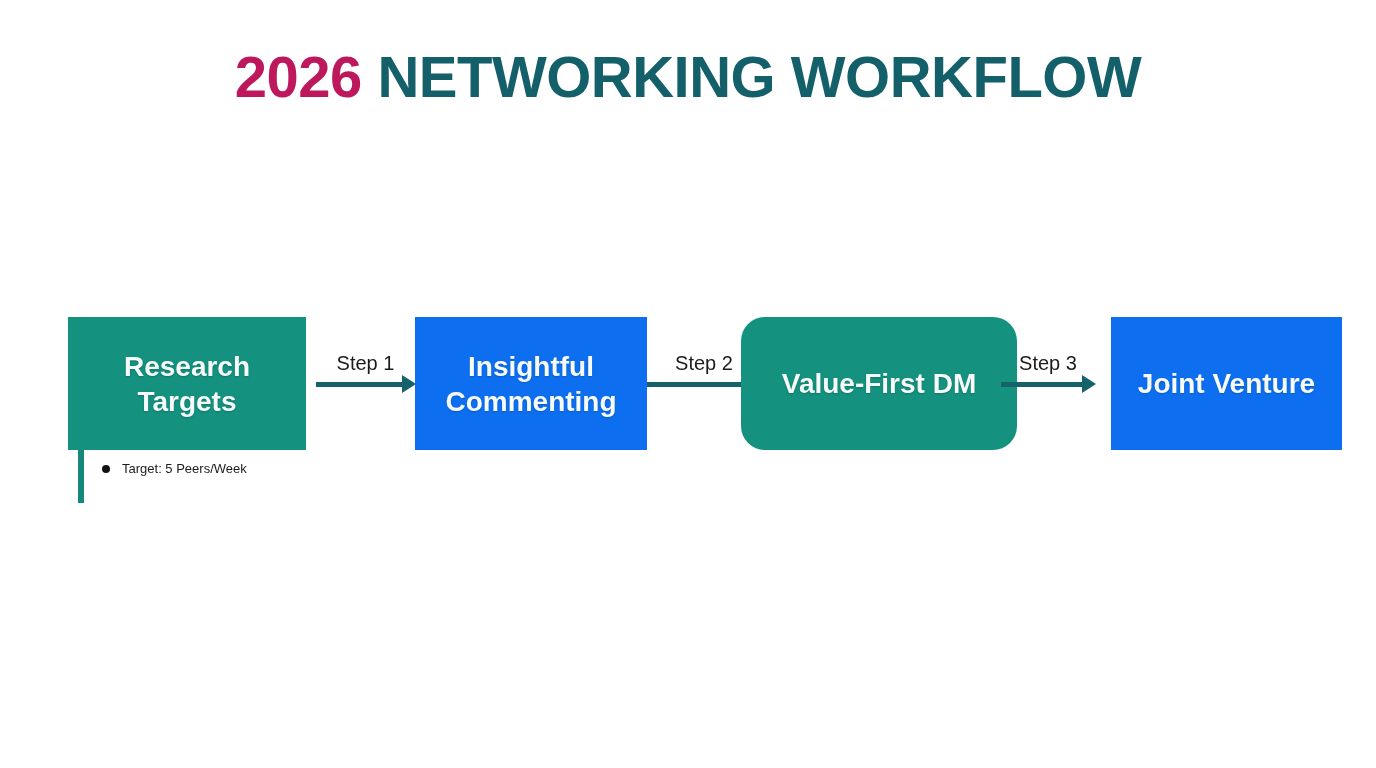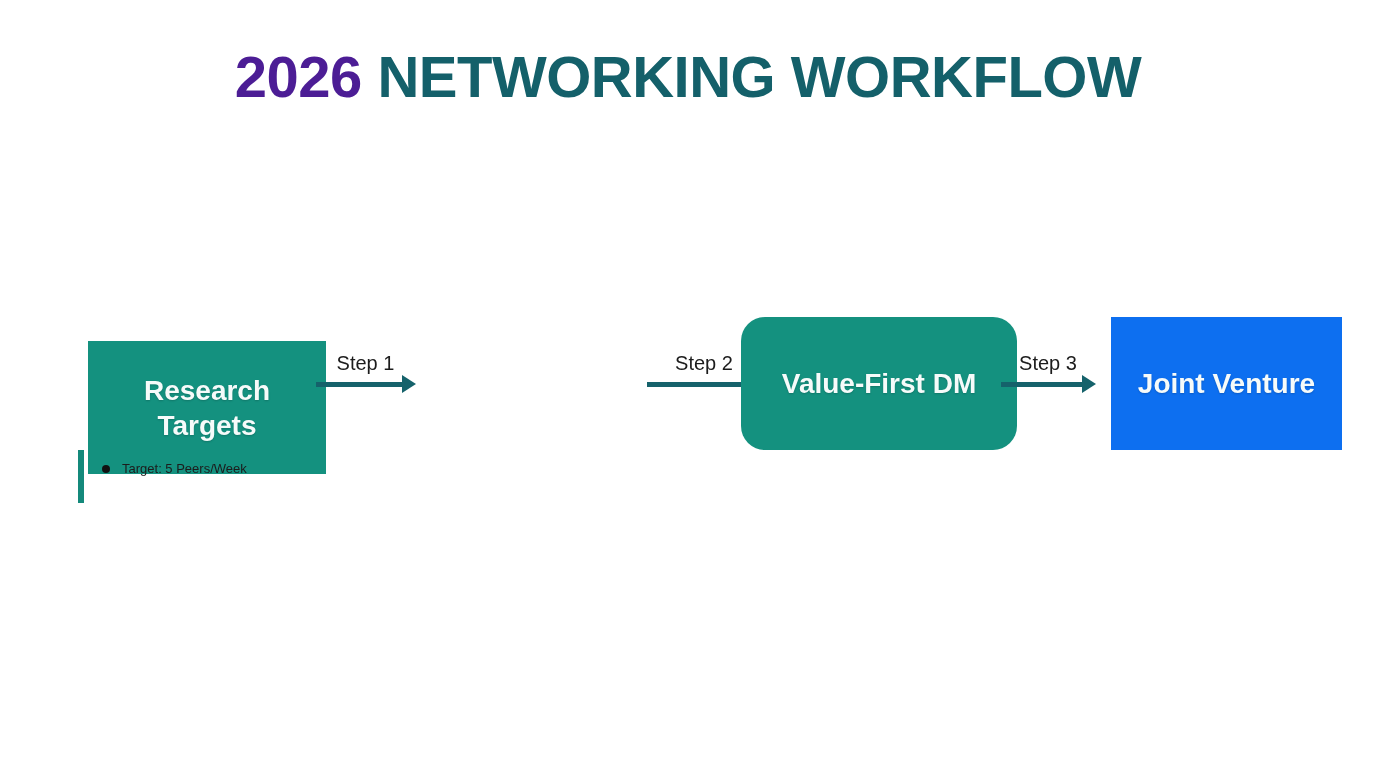--- a/index.html
+++ b/index.html
@@ -23,21 +23,21 @@
     left: 0;
     width: 100%;
     margin: 0;
     text-align: center;
     font-size: 58px;
     line-height: 58px;
     font-weight: 700;
     letter-spacing: -0.5px;
     white-space: nowrap;
   }
-  .title .year { color: #4c1d95; }
+  .title .year { color: #be185d; }
   .title .rest { color: #14606a; text-align: right; }
 
   
   .node {
     position: absolute;
     top: 317px;
     height: 133px;
     display: flex;
     align-items: center;
     justify-content: center;
@@ -45,21 +45,21 @@
     color: #f6fbfa;
     font-weight: 700;
     font-size: 28px;
     line-height: 1.25;
     padding: 0 14px;
     box-sizing: border-box;
     text-shadow: 0 1px 2px rgba(0,0,0,0.18);
   }
   .node.teal { background: #14917f; }
   .node.blue { background: #0d6ff0; }
-  .node-1 { left: 88px;   width: 238px; margin-top: 24px; }
+  .node-1 { left: 68px;   width: 238px; }
   .node-2 { left: 415px;  width: 232px; }
   .node-3 { left: 741px;  width: 276px; border-radius: 24px; }
   .node-4 { left: 1067px; width: 231px; margin-left: 44px; }
 
   
   .connector {
     position: absolute;
     top: 317px;
     height: 133px;
   }
@@ -135,20 +135,23 @@
   <div class="node teal node-1">
     <span>Research Targets</span>
   </div>
 
   <div class="connector conn-1">
     <span class="step-label">Step 1</span>
     <span class="arrow-shaft"></span>
     <span class="arrow-head"></span>
   </div>
 
+  <div class="node blue node-2">
+    <span>Insightful Commenting</span>
+  </div>
 
   <div class="connector conn-2">
     <span class="step-label">Step 2</span>
     <span class="arrow-shaft"></span>
     <span class="arrow-head"></span>
   </div>
 
   <div class="node teal node-3">
     <span>Value-First DM</span>
   </div>

